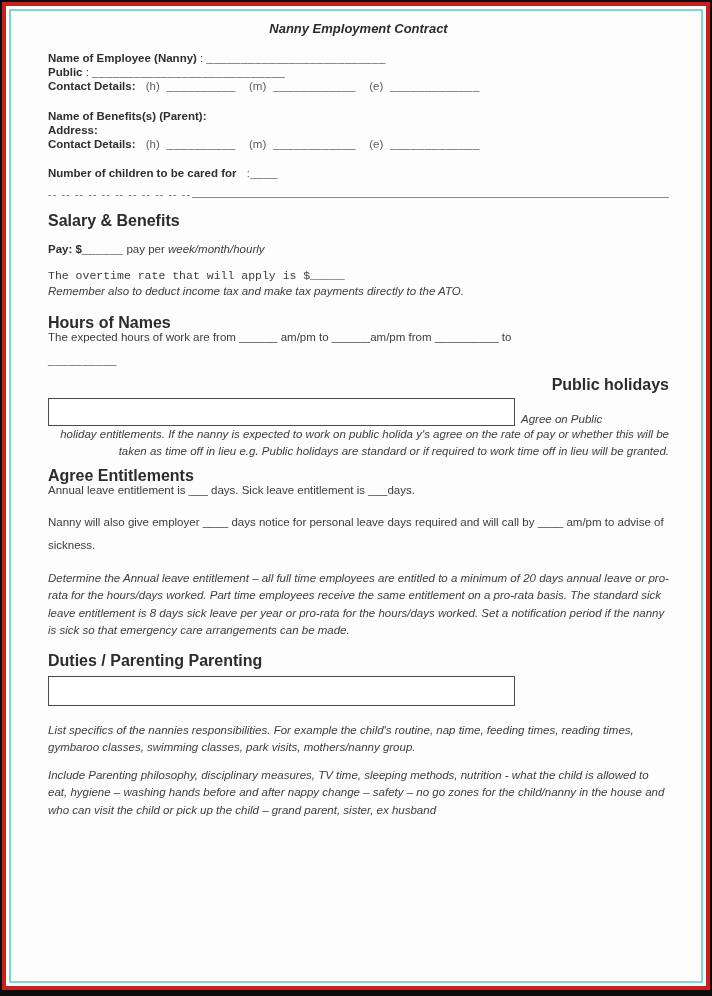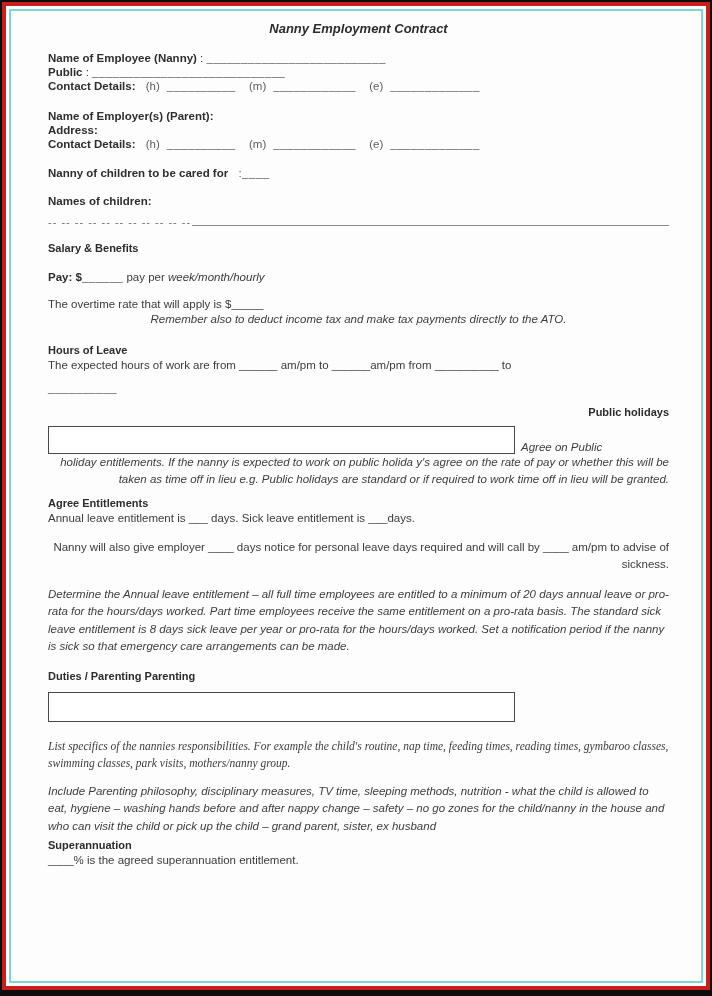--- a/index.html
+++ b/index.html
@@ -56,45 +56,45 @@
   .mt-date { margin-top: 16px; }
   .mt-block1 { margin-top: 15px; }
   .mt-block2 { margin-top: 16px; }
   .mt-children { margin-top: 15px; }
   .mt-names { margin-top: 14px; }
 
   .divider { margin-top: 9px; display: flex; align-items: flex-end; color: #6f6f6f; }
   .divider .dashes { letter-spacing: 1px; font-size: 11px; line-height: 11px; }
   .divider .rule { flex: 1; border-bottom: 1px solid #8a8a8a; margin-bottom: 2px; margin-left: 1px; }
 
-  .h { font-weight: bold; color: #2c2c2c; font-size: 11px; line-height: 15px; }
+  .h { font-weight: bold; color: #2c2c2c; font-size: 16px; line-height: 15px; }
   .mt-salary { margin-top: 13px; }
   .mt-pay { margin-top: 14px; }
-  .mt-overtime { margin-top: 13px; }
-  .mt-taxnote { margin-top: 15px; text-align: center; }
+  .mt-overtime { margin-top: 13px; font-family: Liberation Mono, monospace; }
+  .mt-taxnote { margin-top: 15px; }
   .mt-hours { margin-top: 14px; }
   .mt-hours2 { margin-top: 9px; }
   .mt-ph { margin-top: 10px; text-align: right; }
 
   .ph-wrap { margin-top: 6px; display: flex; align-items: flex-end; }
   .fill-box {
     width: 467px; height: 28px;
     border: 1px solid #4a4a4a;
     background: #ffffff;
   }
   .lead { margin-left: 6px; color: #3d3d3d; line-height: 13px; }
 
   .para { margin: 0; font-style: italic; color: #3d3d3d; line-height: 17.5px; }
-  .para-tight { margin: 0; line-height: 17px; text-align: right; }
+  .para-tight { margin: 0; line-height: 23px; }
   .mt-leave { margin-top: 7px; }
   .mt-notice { margin-top: 14px; }
   .mt-determine { margin-top: 13px; }
   .mt-duties { margin-top: 13px; }
   .duties-box { margin-top: 8px; height: 30px; }
-  .mt-listnote { margin-top: 16px; font-family: Liberation Serif, serif; }
+  .mt-listnote { margin-top: 16px; }
   .mt-include { margin-top: 10px; }
   .mt-super { margin-top: 3px; }
 </style>
 </head>
 <body>
 
 <div class="viewport">
   <div class="frame-red">
     <div class="frame-cyan">
       <div class="page">
@@ -112,59 +112,56 @@
           <div class="row">
             <span class="b">Contact Details:</span>
             <span class="dim gap-s">(h)</span><span class="blank gap-s">__________</span>
             <span class="dim gap-m">(m)</span><span class="blank gap-s">____________</span>
             <span class="dim gap-m">(e)</span><span class="blank gap-s">_____________</span>
           </div>
         </div>
 
         <div class="mt-block2">
           <div class="row">
-            <span class="b">Name of Employer(s) (Parent):</span>
+            <span class="b">Name of Benefits(s) (Parent):</span>
           </div>
           <div class="row">
             <span class="b">Address:</span>
           </div>
           <div class="row">
             <span class="b">Contact Details:</span>
             <span class="dim gap-s">(h)</span><span class="blank gap-s">__________</span>
             <span class="dim gap-m">(m)</span><span class="blank gap-s">____________</span>
             <span class="dim gap-m">(e)</span><span class="blank gap-s">_____________</span>
           </div>
         </div>
 
         <div class="row mt-children">
-          <span class="b">Nanny of children to be cared for</span>
+          <span class="b">Number of children to be cared for</span>
           <span class="blank gap-s">:____</span>
         </div>
 
-        <div class="row mt-names">
-          <span class="b">Names of children:</span>
-        </div>
 
         <div class="divider">
           <span class="dashes">-- -- -- -- -- -- -- -- -- -- --</span>
           <span class="rule"></span>
         </div>
 
         <div class="h mt-salary">Salary &amp; Benefits</div>
 
         <div class="row mt-pay">
           <span class="b">Pay: $</span><span class="blank">______</span><span> pay per </span><span class="i">week/month/hourly</span>
         </div>
 
         <div class="row mt-overtime">The overtime rate that will apply is $_____</div>
 
         <p class="para mt-taxnote">Remember also to deduct income tax and make tax payments directly to the ATO.</p>
 
         <div class="mt-hours">
-          <div class="h">Hours of Leave</div>
+          <div class="h">Hours of Names</div>
           <div class="row">The expected hours of work are from ______ am/pm to ______am/pm  from __________ to</div>
           <div class="row mt-hours2">
             <span class="blank">__________</span>
           </div>
         </div>
 
         <div class="mt-ph">
           <div class="h">Public holidays</div>
           <div class="ph-wrap">
             <div class="fill-box"></div>
@@ -180,21 +177,17 @@
           <p class="para mt-determine">Determine the Annual leave entitlement – all full time employees are entitled to a minimum of 20 days annual leave or pro-rata for the hours/days worked.  Part time employees receive the same entitlement on a pro-rata basis.   The standard sick leave entitlement is 8 days sick leave per year or pro-rata for the hours/days worked. Set a notification period if the nanny is sick so that emergency care arrangements can be made.</p>
         </div>
 
         <div class="mt-duties">
           <div class="h">Duties / Parenting Parenting</div>
           <div class="fill-box duties-box"></div>
           <p class="para mt-listnote">List specifics of the nannies responsibilities.  For example the child's routine, nap time, feeding times, reading times, gymbaroo classes, swimming classes, park visits, mothers/nanny group.</p>
           <p class="para mt-include">Include Parenting philosophy, disciplinary measures, TV time, sleeping methods, nutrition -  what the child is allowed to eat, hygiene – washing hands before and after nappy change – safety – no go zones for the child/nanny in the house and who can visit the child or pick up the child – grand parent, sister, ex husband</p>
         </div>
 
-        <div class="mt-super">
-          <div class="h">Superannuation</div>
-          <div class="row">____% is the agreed superannuation entitlement.</div>
-        </div>
 
       </div>
     </div>
   </div>
 </div>
 
 </body></html>

